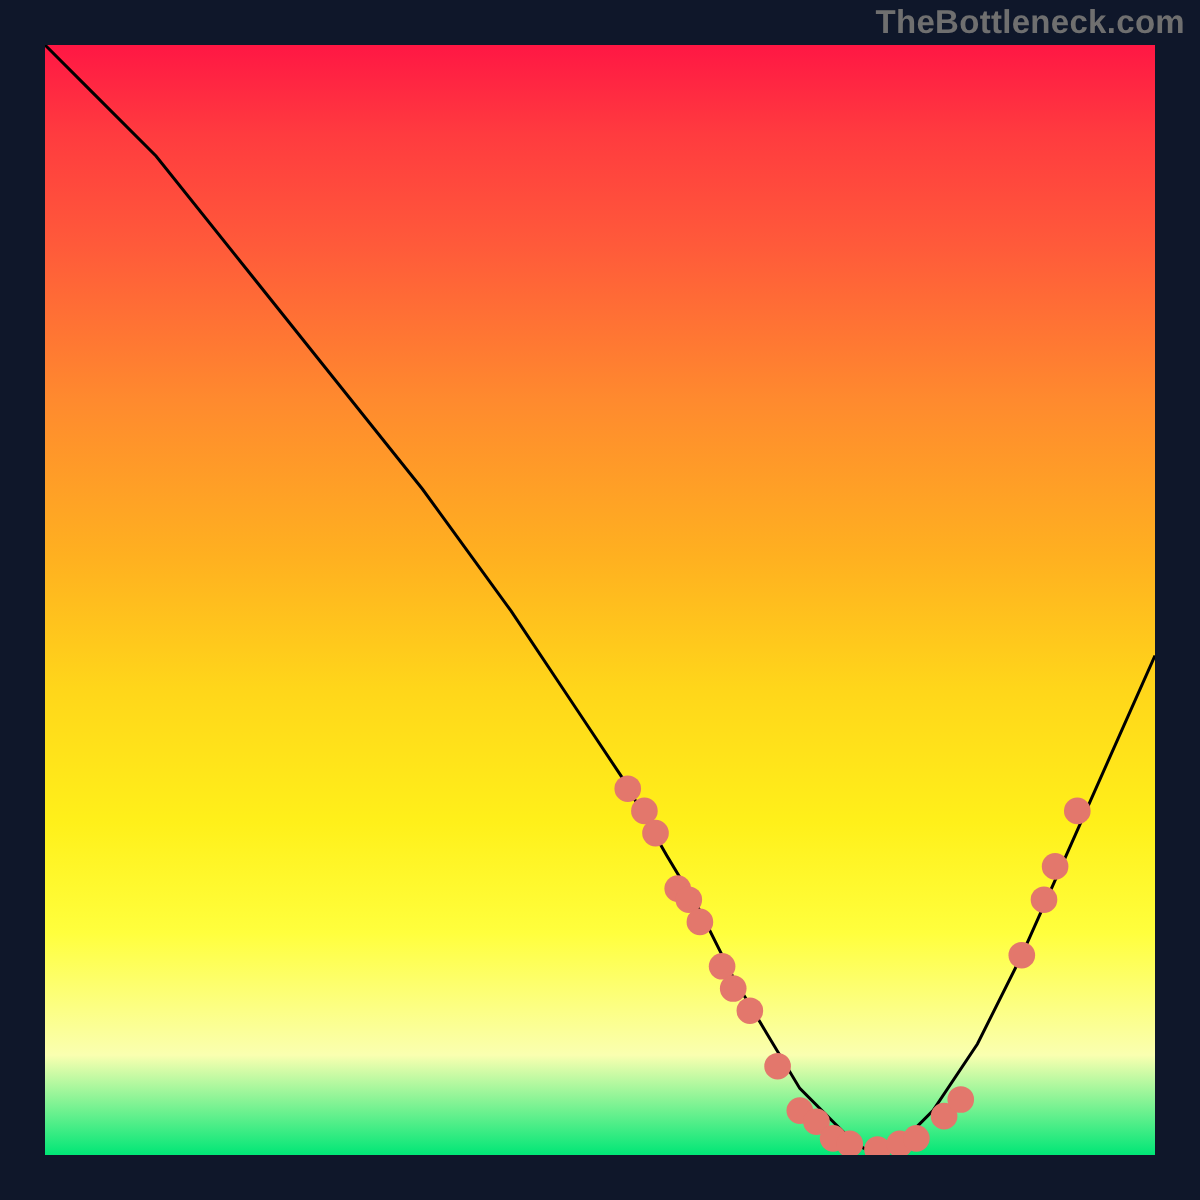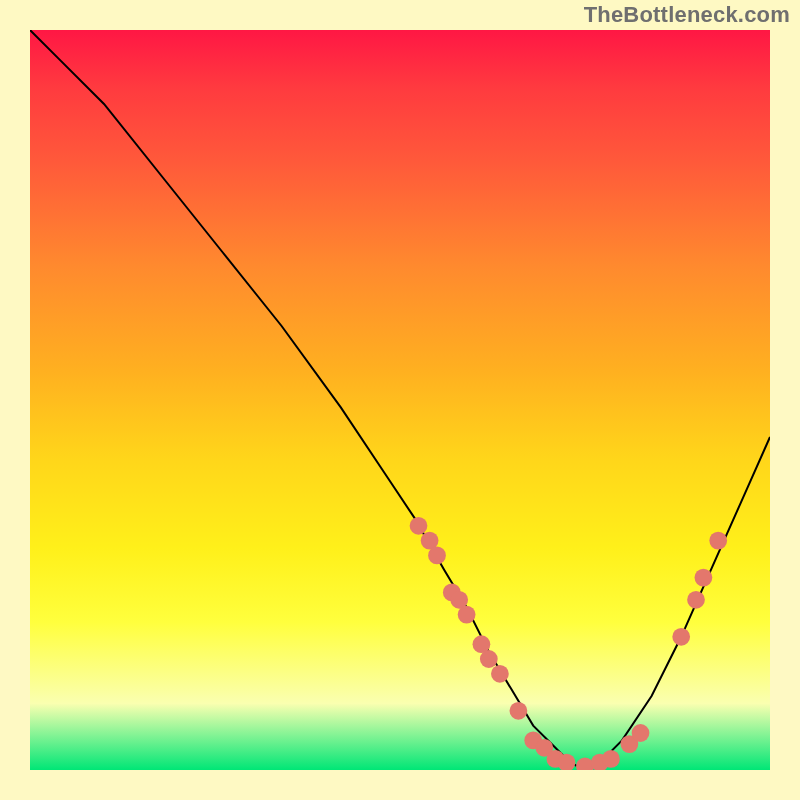--- a/index.html
+++ b/index.html
@@ -1,21 +1,21 @@
 <!DOCTYPE html>
 <html><head>
 <meta charset="utf-8">
 <style>
   * { margin: 0; padding: 0; box-sizing: border-box; }
   html, body { width: 800px; height: 800px; overflow: hidden; background: #000; }
   .frame {
     position: relative;
     width: 800px;
     height: 800px;
-    background: #fef9c3;
+    background: #0f172a;
   }
   .watermark {
     position: absolute;
     top: 2px;
     right: 10px;
     font-family: Arial, Helvetica, sans-serif;
     font-weight: 700;
     font-size: 22px;
     color: #6f6f6f;
     letter-spacing: 0.2px;

